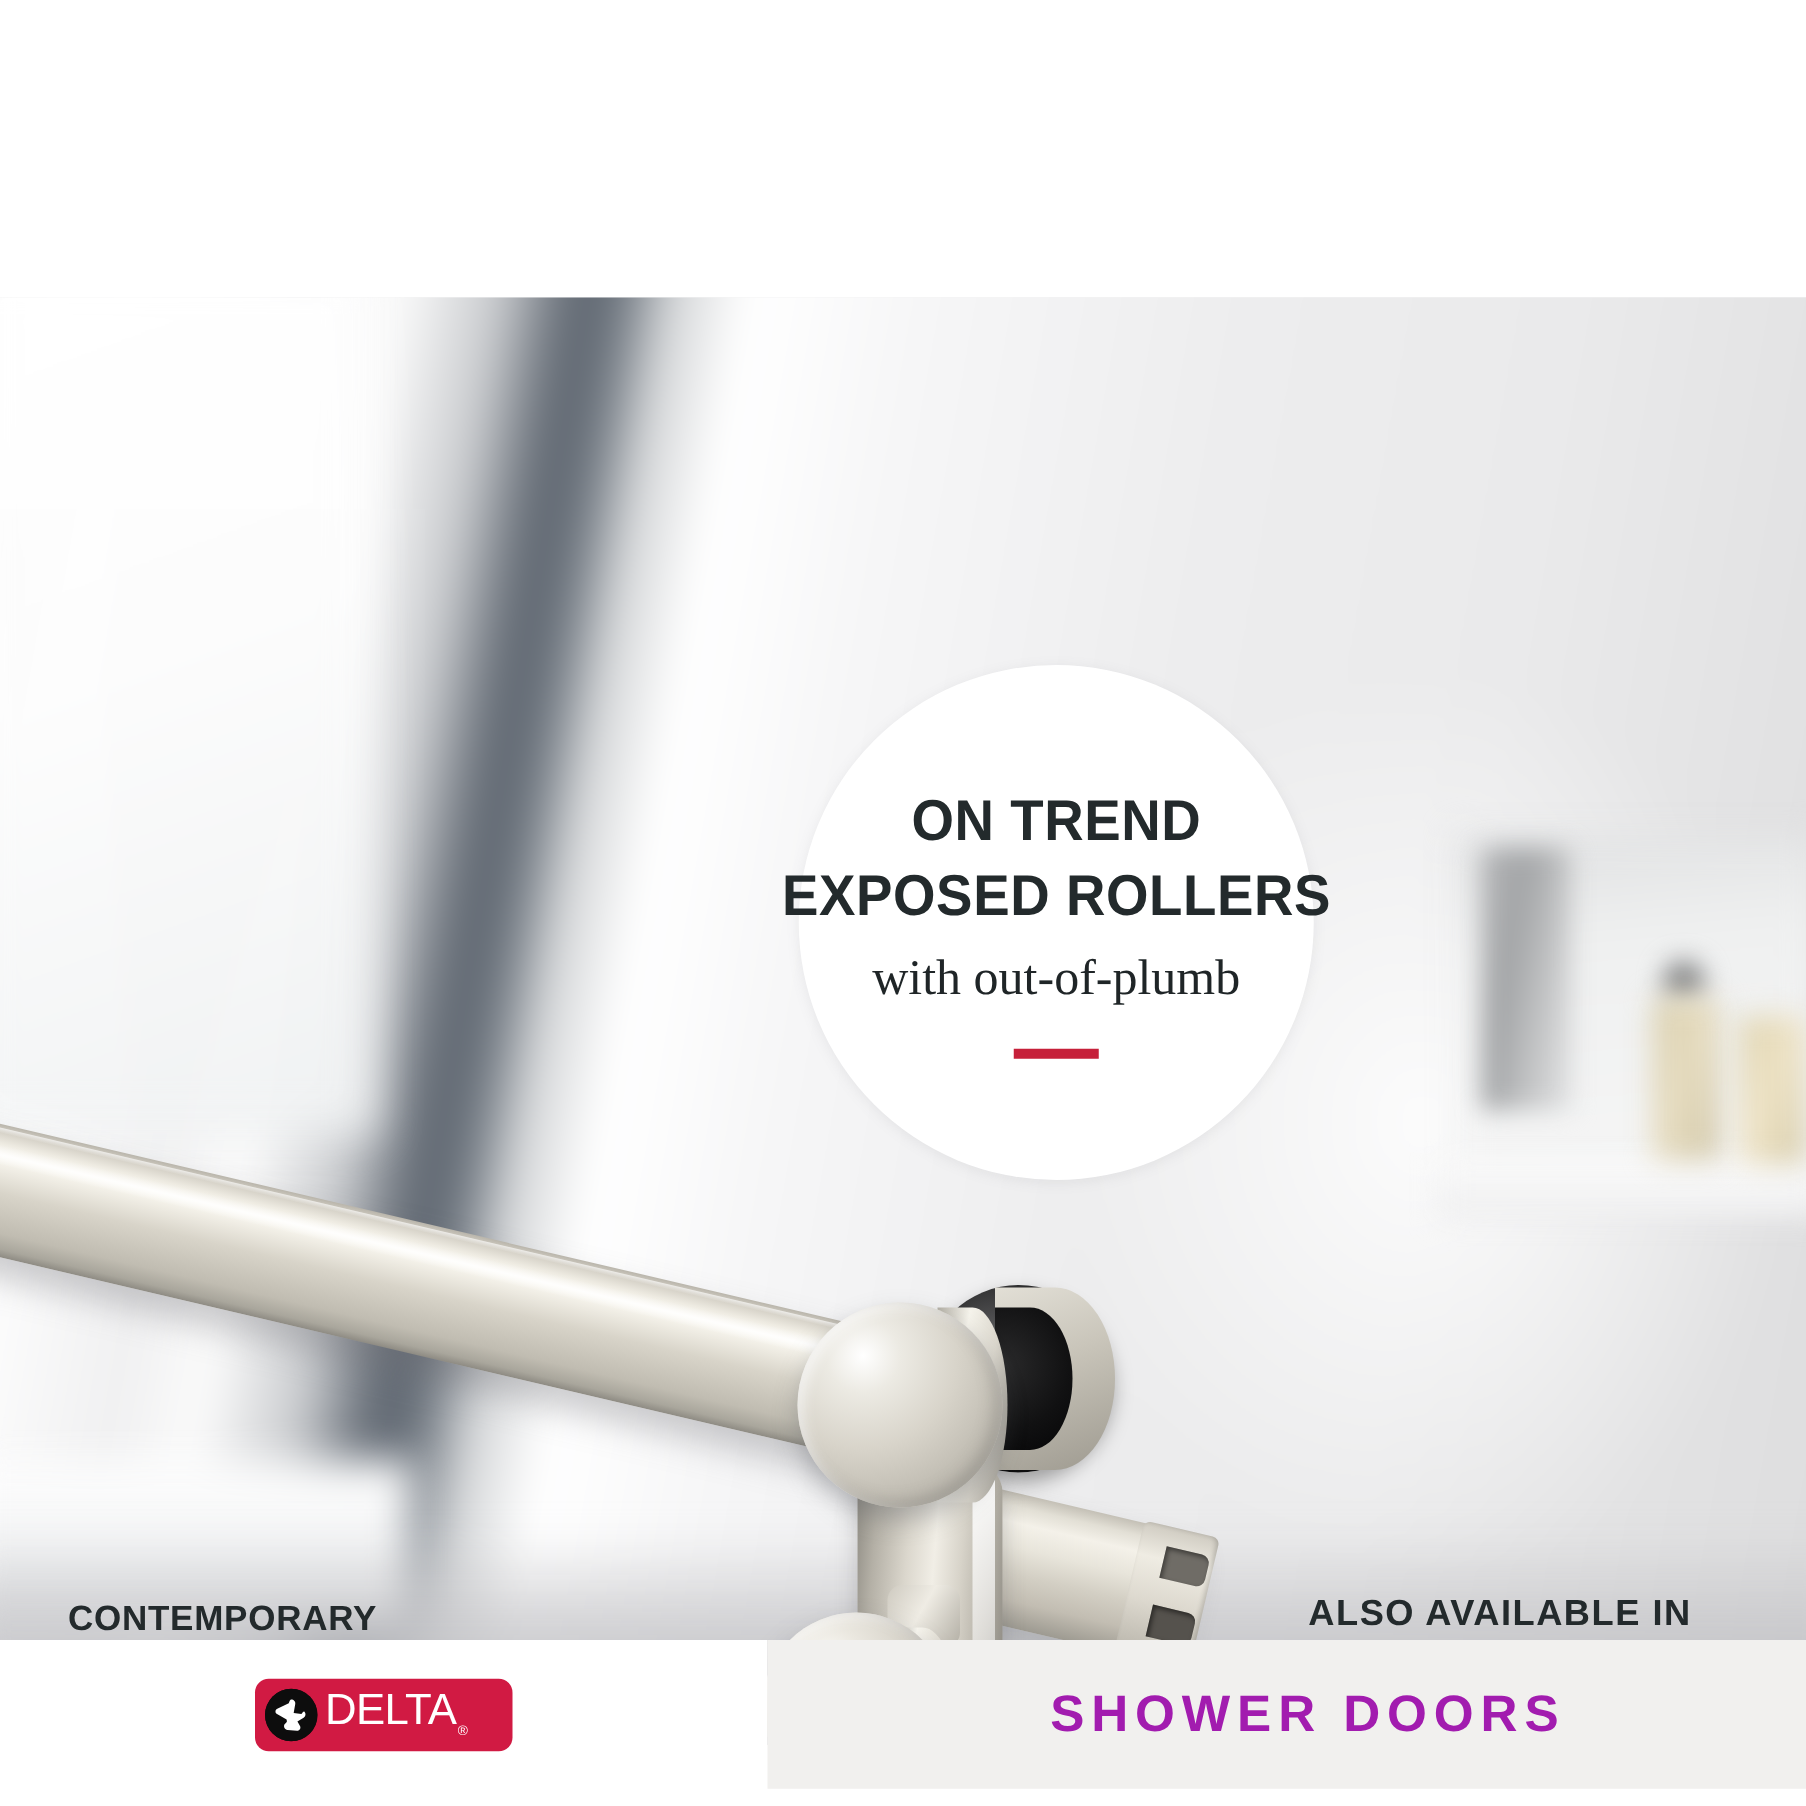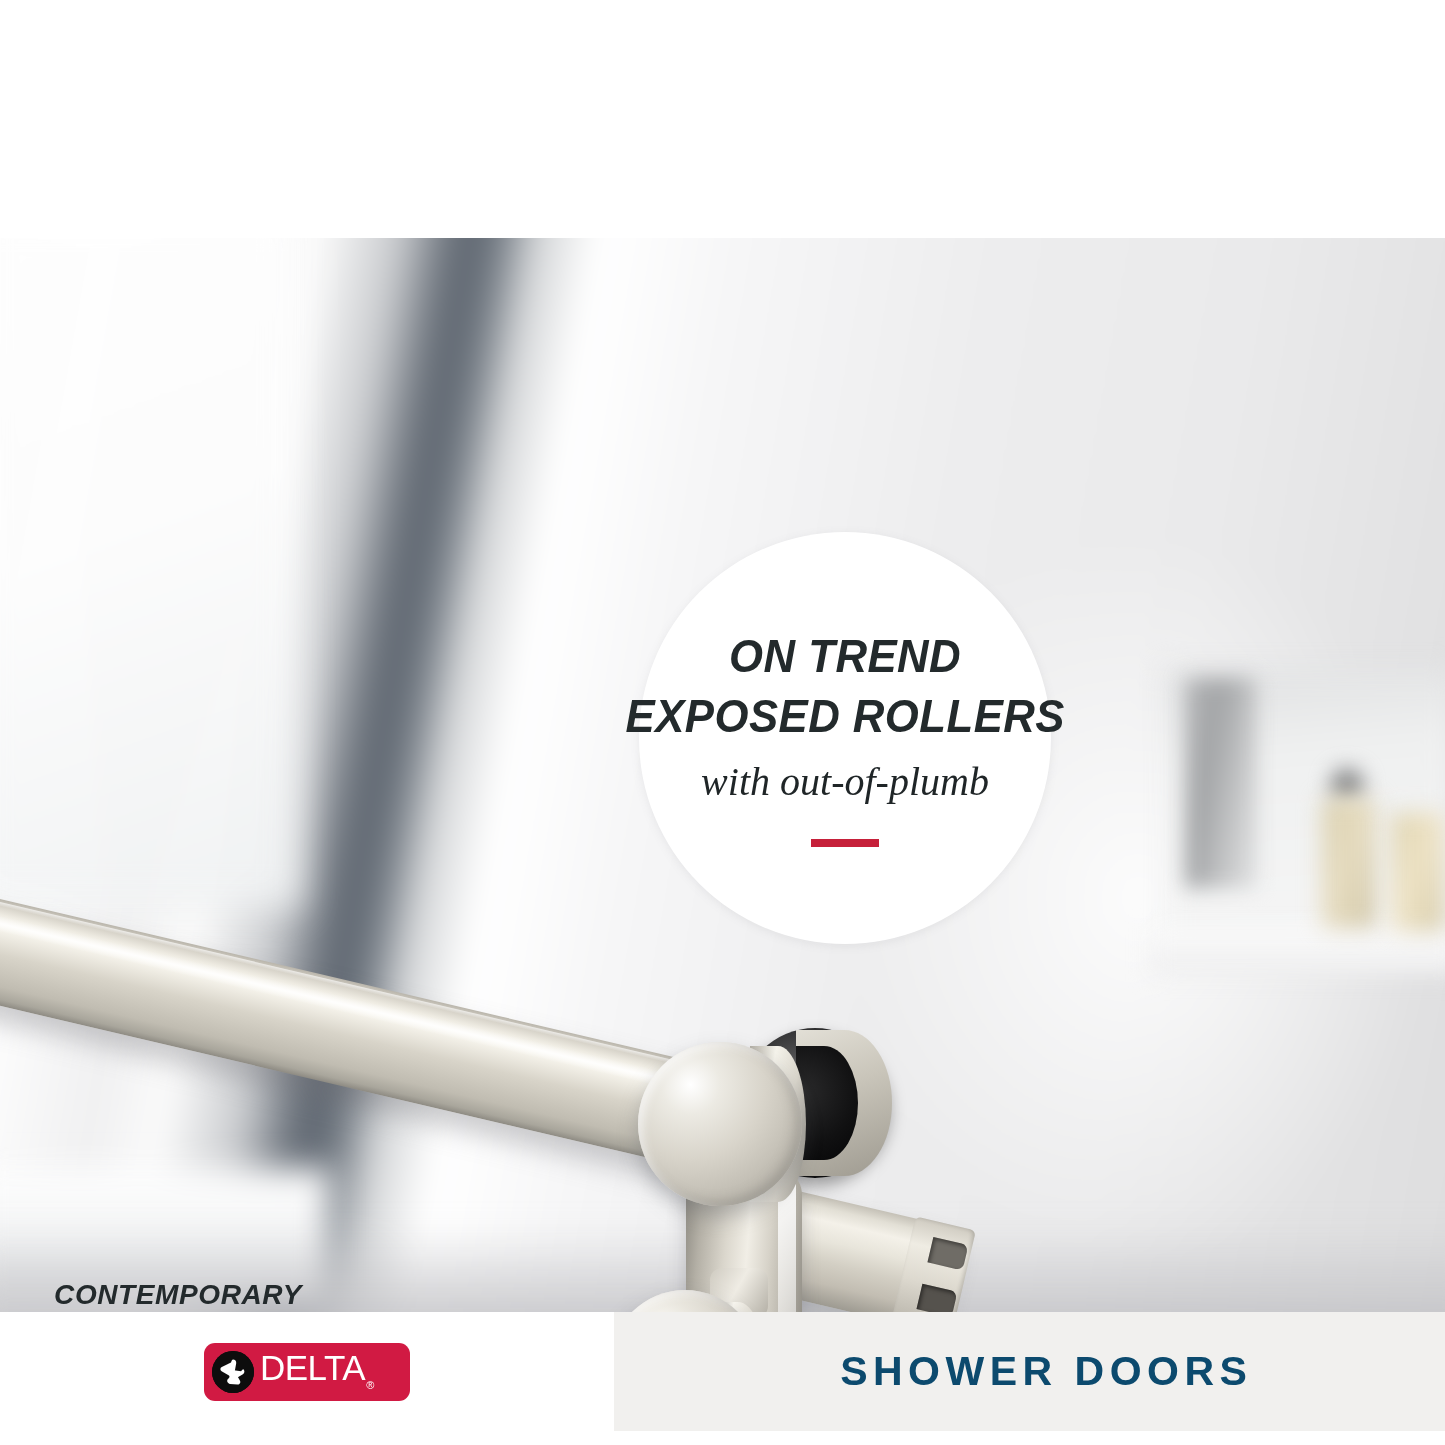--- a/index.html
+++ b/index.html
@@ -46,21 +46,20 @@
 
   
   .photo-stage {
     position: absolute;
     left: 0; top: 238px;
     width: 1445px;
     height: 1158px;
     overflow: hidden;
     background:
       linear-gradient(180deg, #e9e9ea 0%, #e3e3e4 40%, #d9d9da 78%, #cfcfd1 100%);
-    font-style: italic;
   }
   
   .bg-wash {
     position: absolute;
     left: -40px; top: -40px; right: -40px; bottom: -40px;
     background:
       radial-gradient(ellipse 420px 520px at 1180px 700px, rgba(255,255,255,0.85) 0%, rgba(255,255,255,0) 70%),
       linear-gradient(100deg,
         #f3f3f3 0%,
         #ffffff 9%,
@@ -423,21 +422,21 @@
     justify-content: center;
   }
   .footer-right {
     width: 831px;
     background: #f1f0ee;
     display: flex;
     align-items: center;
     justify-content: center;
   }
   .footer-tagline {
-    color: #0c4a6e;
+    color: #a21caf;
     font-family: "Liberation Sans Narrow", "Liberation Sans", sans-serif;
     font-size: 41px;
     font-weight: bold;
     letter-spacing: 5.5px;
     text-indent: 5.5px;
     white-space: nowrap;
     margin-left: 28px;
   }
 
   
@@ -527,20 +526,24 @@
       <div class="badge-line2">EXPOSED ROLLERS</div>
       <div class="badge-sub">with out-of-plumb</div>
       <div class="badge-rule"></div>
     </div>
 
     <div class="left-caption">
       <span>CONTEMPORARY</span>
 
     </div>
 
+    <div class="finishes">
+      <div class="finishes-title">ALSO AVAILABLE IN</div>
+
+    </div>
   </div>
 
   <div class="footer">
     <div class="footer-left">
       <div class="delta-logo">
         <div class="delta-mark">
           <svg width="42" height="42" viewBox="0 0 42 42" aria-hidden="true">
             <circle cx="21" cy="21" r="21" fill="#0d0d0d"></circle>
             <path d="M21 8.5 C23 8.5 24.6 10.2 24.2 12.2 L22.2 23.6 C21.9 25.4 20.2 26.3 18.7 25.4 L9.6 20.2 C7.9 19.2 8 16.7 9.8 15.9 L19 11.6 C19.6 9.8 20.2 8.5 21 8.5 Z" fill="#ffffff"></path>
             <path d="M31.6 18.4 C32.9 19.9 32.6 22.2 30.9 23.2 L21.2 28.9 C19.6 29.9 17.6 28.8 17.5 26.9 L17.2 21.5 C17.1 20.0 18.4 18.8 19.9 19.0 L29.1 20.2 C30.1 19.0 30.9 17.6 31.6 18.4 Z" fill="#ffffff"></path>

